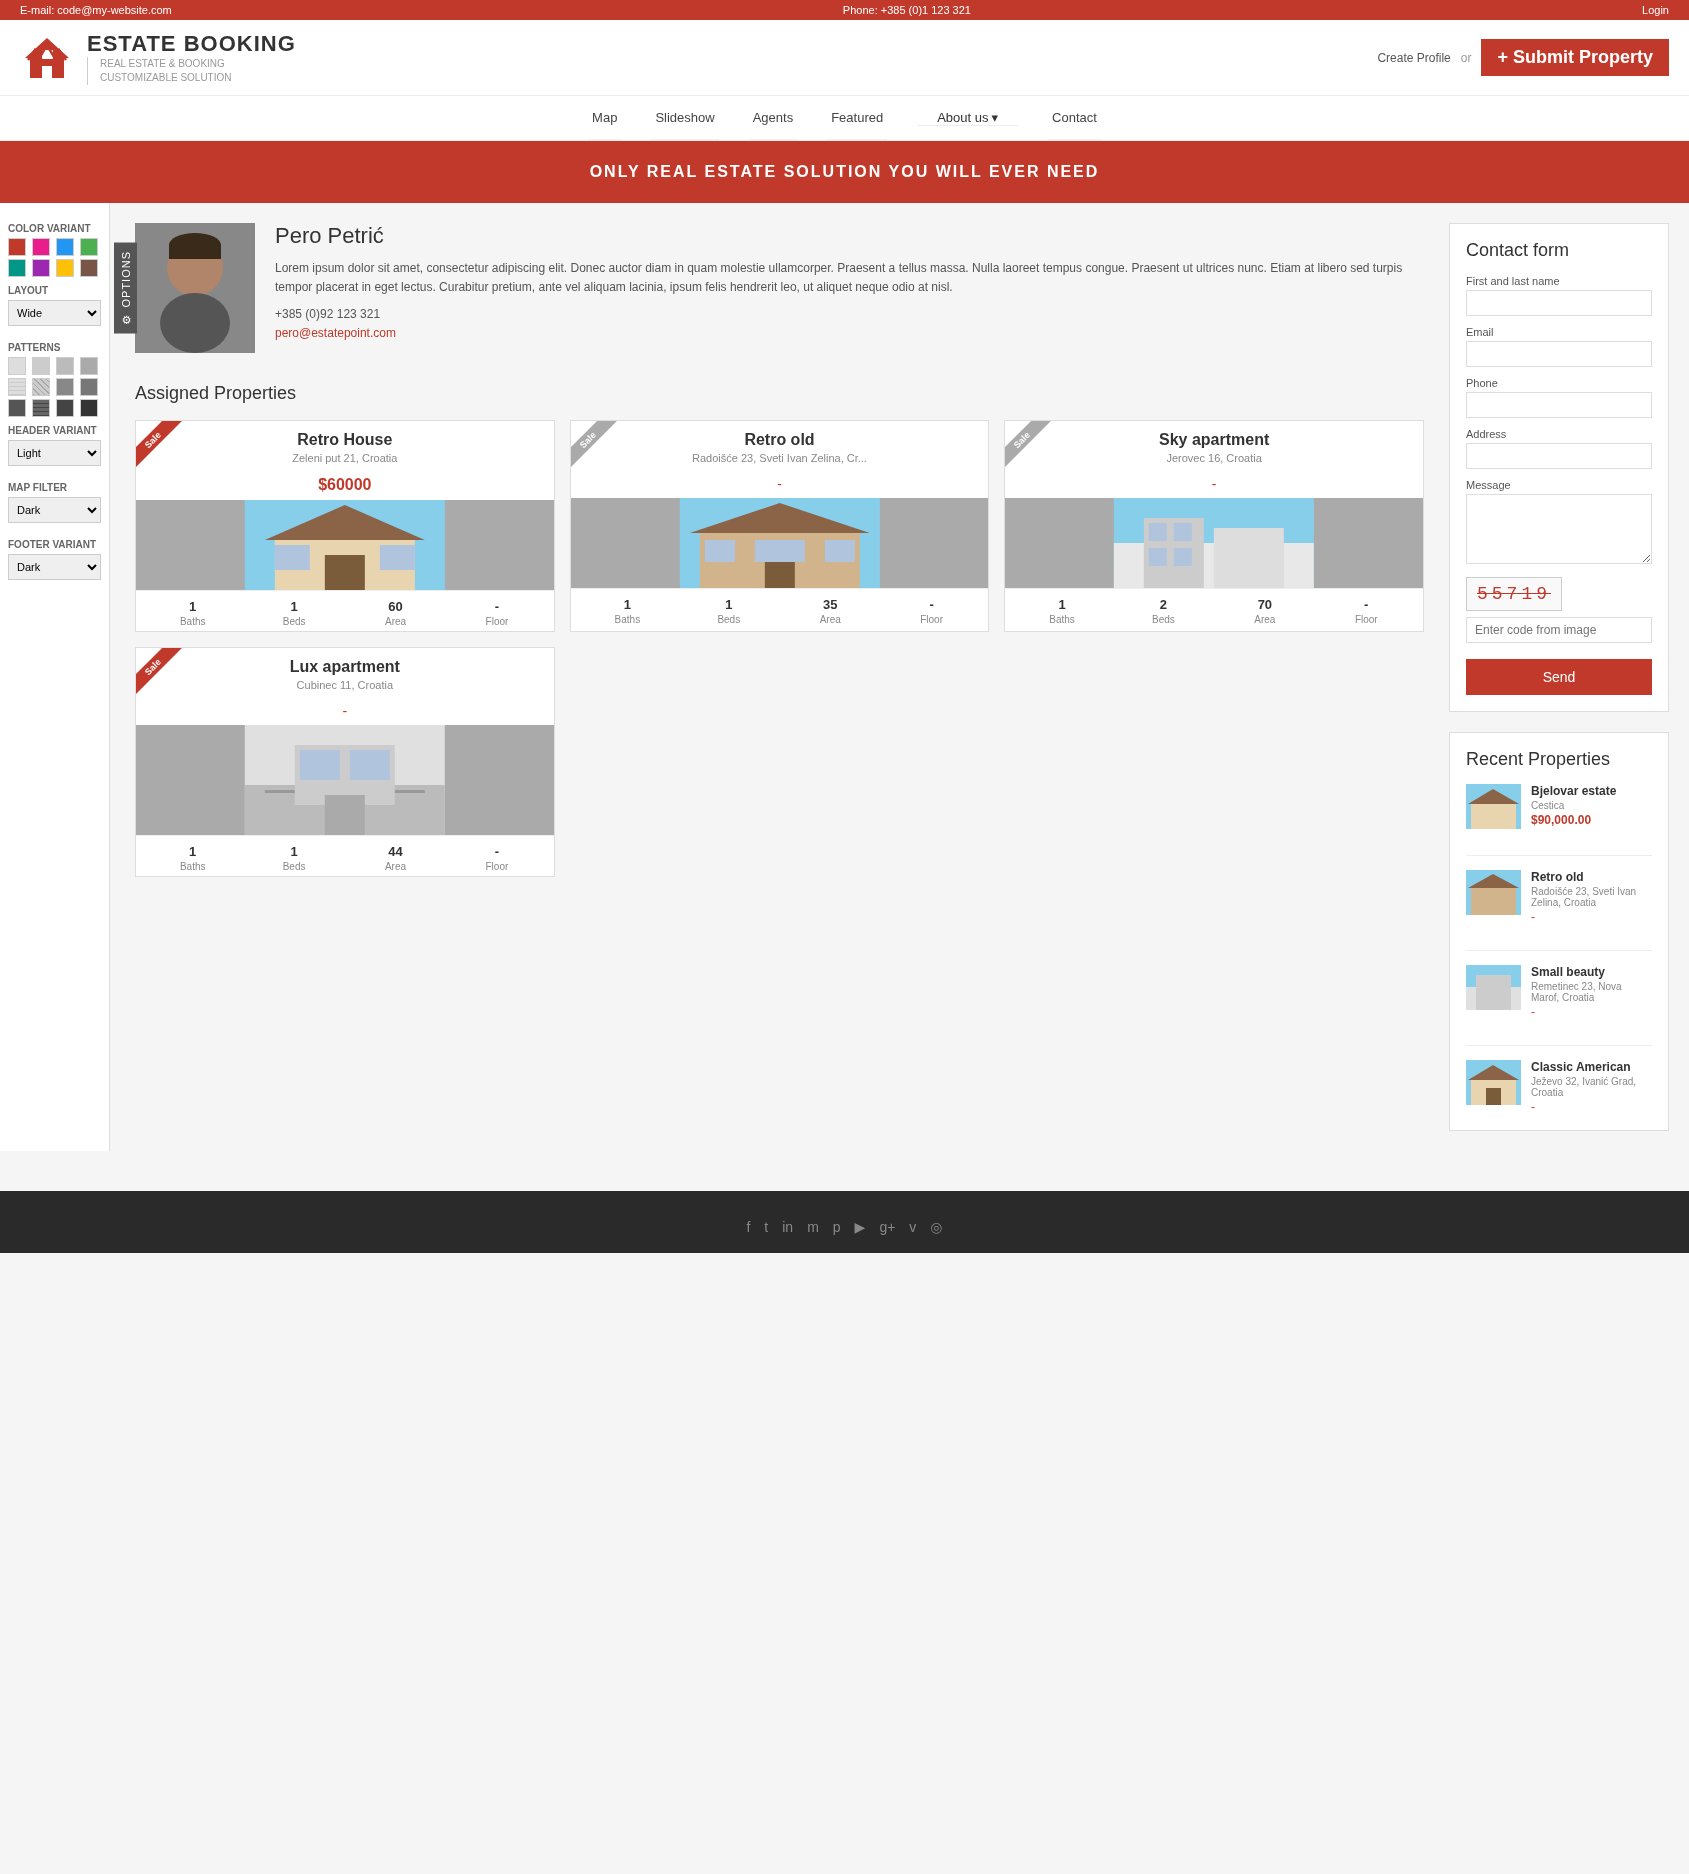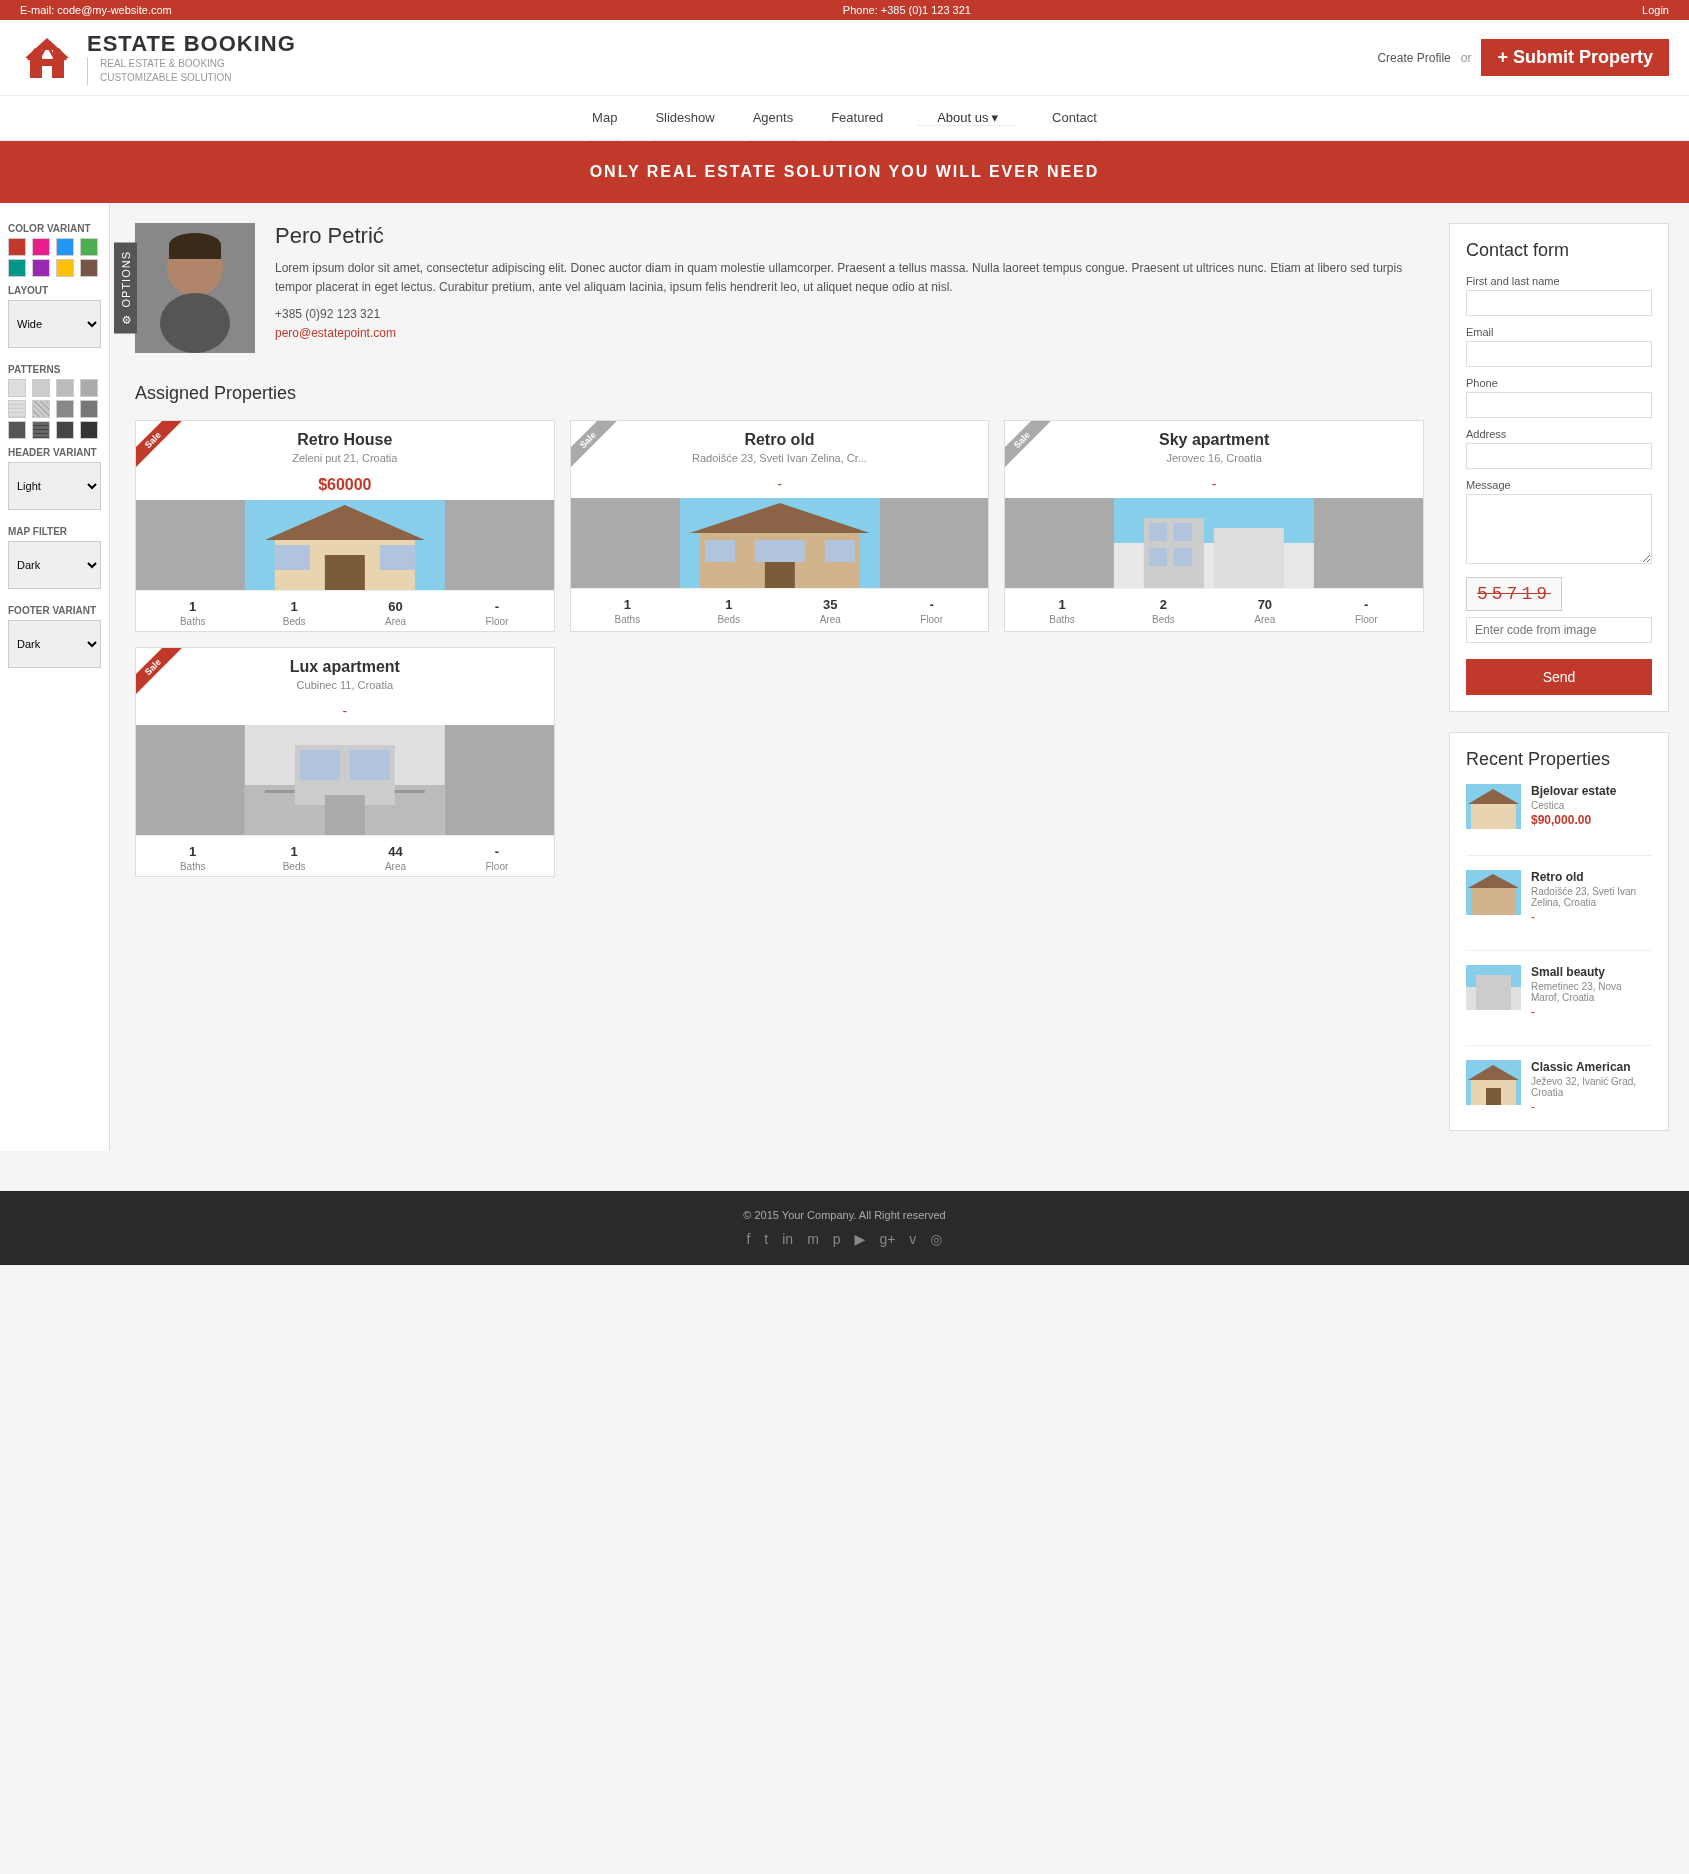--- a/index.html
+++ b/index.html
@@ -32,21 +32,21 @@
     .main-layout { display: flex; min-height: 600px; }
 
     
     .options-panel { width: 110px; background: #fff; border-right: 1px solid #ddd; padding: 12px 8px; position: relative; font-size: 11px; flex-shrink: 0; }
     .options-tab { position: absolute; right: -28px; top: 40px; background: #555; color: #fff; writing-mode: vertical-rl; text-orientation: mixed; transform: rotate(180deg); padding: 8px 5px; font-size: 11px; cursor: pointer; letter-spacing: 1px; display: flex; align-items: center; gap: 4px; }
     .panel-section-title { font-weight: bold; font-size: 10px; color: #666; margin: 8px 0 4px; text-transform: uppercase; }
     .color-grid { display: grid; grid-template-columns: repeat(4, 1fr); gap: 3px; margin-bottom: 6px; }
     .color-swatch { width: 18px; height: 18px; cursor: pointer; border: 1px solid #ccc; }
     .pattern-grid { display: grid; grid-template-columns: repeat(4, 1fr); gap: 3px; margin-bottom: 6px; }
     .pattern-swatch { width: 18px; height: 18px; border: 1px solid #ccc; background: #e0e0e0; cursor: pointer; }
-    .panel-select { width: 100%; font-size: 11px; padding: 16px 4px; margin-bottom: 8px; border: 1px solid #ccc; }
+    .panel-select { width: 100%; font-size: 11px; padding: 5px 4px; margin-bottom: 8px; border: 1px solid #ccc; }
 
     
     .content-area { flex: 1; padding: 20px 25px; }
 
     
     .agent-profile { display: flex; gap: 20px; margin-bottom: 30px; }
     .agent-photo-placeholder { width: 120px; height: 130px; background: linear-gradient(135deg, #999 0%, #666 100%); display: flex; align-items: flex-end; justify-content: center; overflow: hidden; }
     .agent-info { flex: 1; }
     .agent-name { font-size: 22px; font-weight: normal; margin-bottom: 10px; color: #333; }
     .agent-bio { font-size: 12px; color: #555; line-height: 1.6; margin-bottom: 10px; }
@@ -498,21 +498,20 @@
           <div class="recent-prop-dash">-</div>
         </div>
       </div>
 
     </div>
   </div>
 
 </div>
 
 <div class="footer">
-  <div>© 2015 Your Company. All Right reserved</div>
   <div class="footer-icons">
     <a class="footer-icon" href="#">f</a>
     <a class="footer-icon" href="#">t</a>
     <a class="footer-icon" href="#">in</a>
     <a class="footer-icon" href="#">m</a>
     <a class="footer-icon" href="#">p</a>
     <a class="footer-icon" href="#">▶</a>
     <a class="footer-icon" href="#">g+</a>
     <a class="footer-icon" href="#">v</a>
     <a class="footer-icon" href="#">◎</a>

